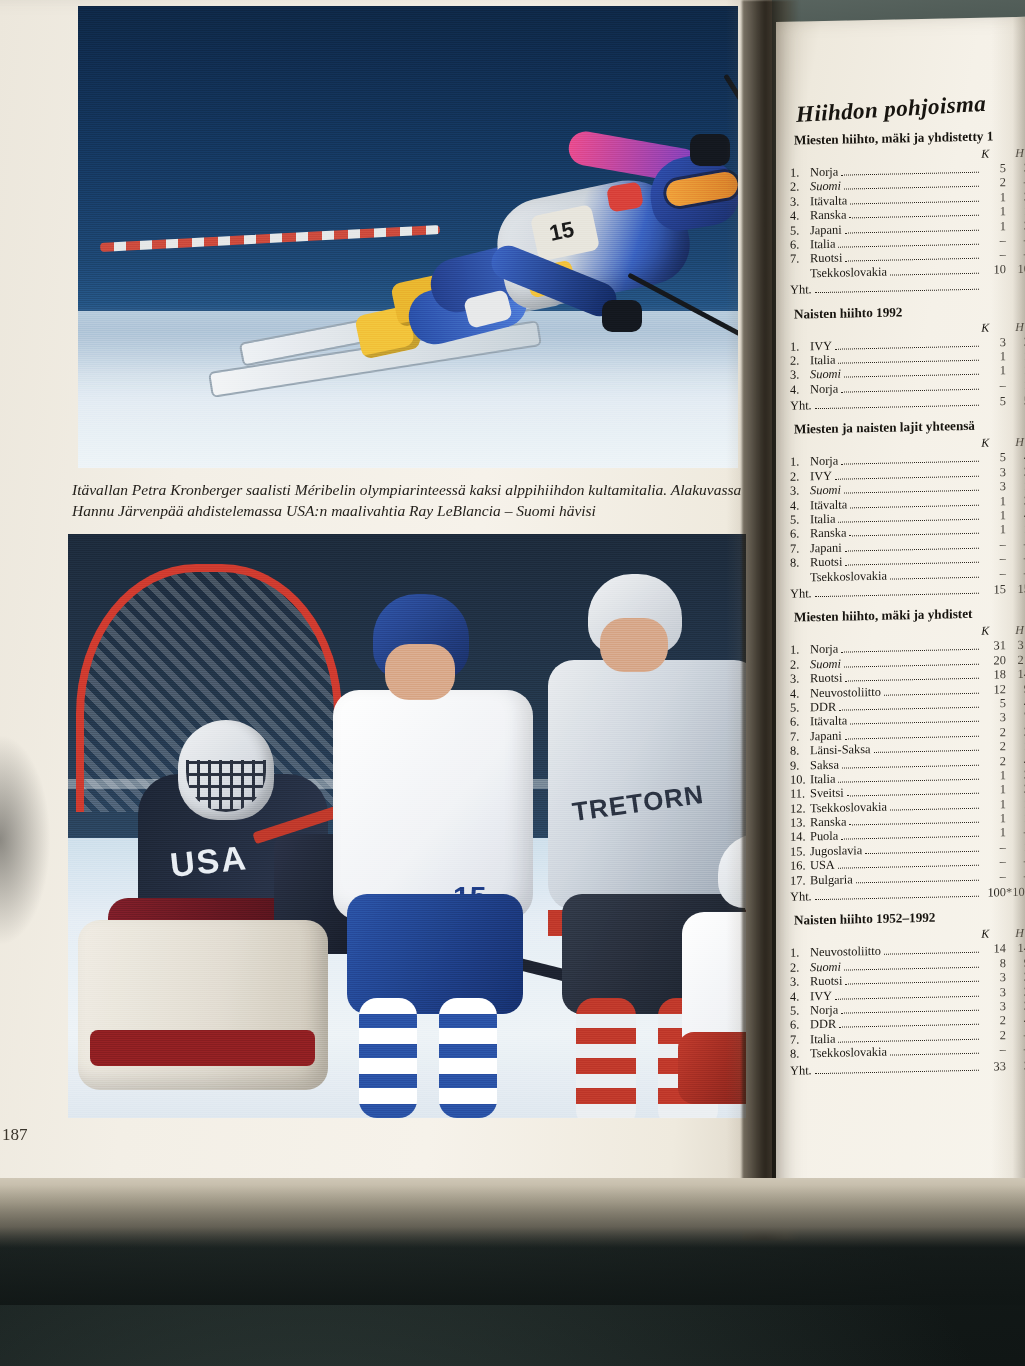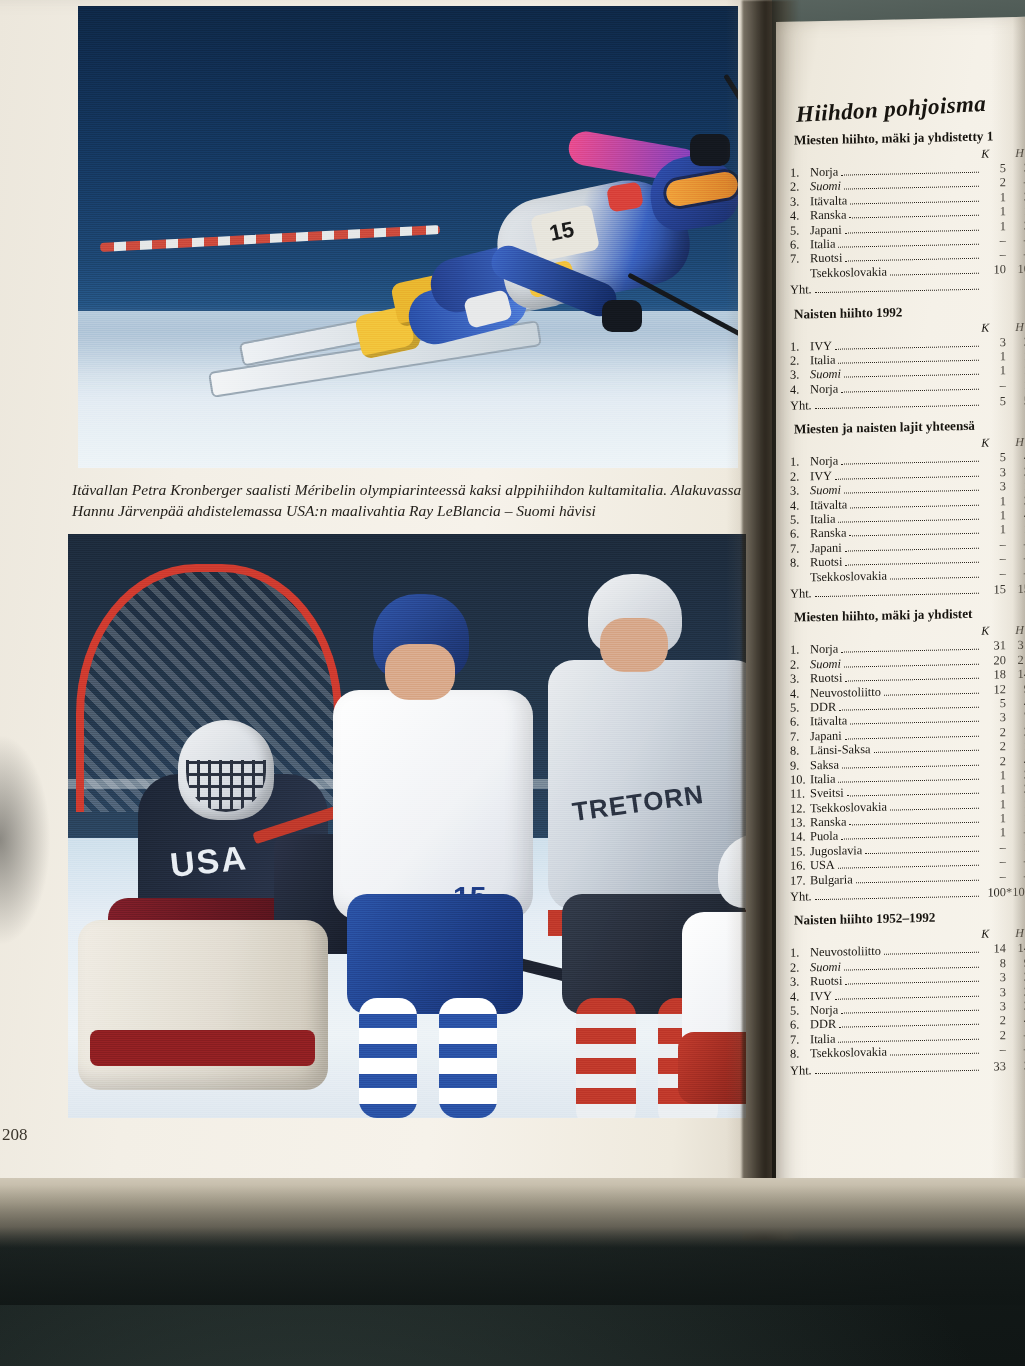--- a/index.html
+++ b/index.html
@@ -288,21 +288,21 @@
           <div class="f2-jersey">
             
           </div>
           <div class="f2-glove"></div>
           <div class="f2-helm"></div>
         </div>
 
         <div class="grain"></div>
       </div>
 
-      <div class="folio">208</div>
+      <div class="folio">187</div>
     </div>
 
     <div class="gutter"></div>
 
     <div class="page-right">
       <div class="rp-inner">
         <div class="rp-title">Hiihdon pohjoisma</div>
         <div id="sections">
             <div class="sect">Miesten hiihto, mäki ja yhdistetty 1</div>
             <div class="colhdr">

